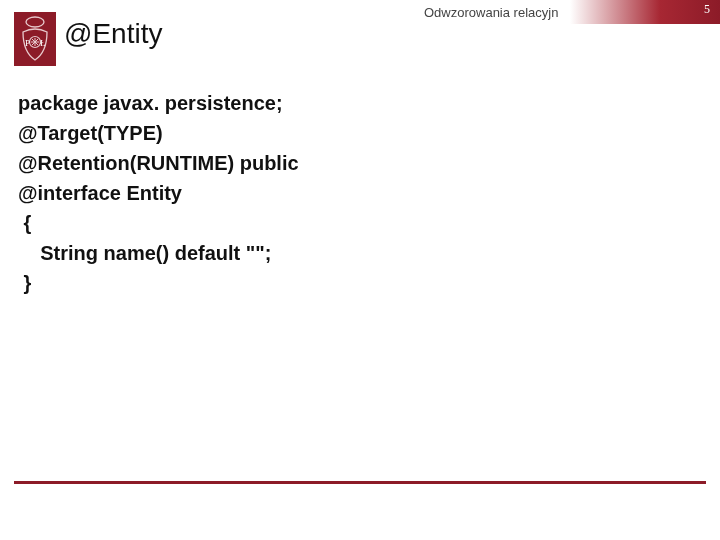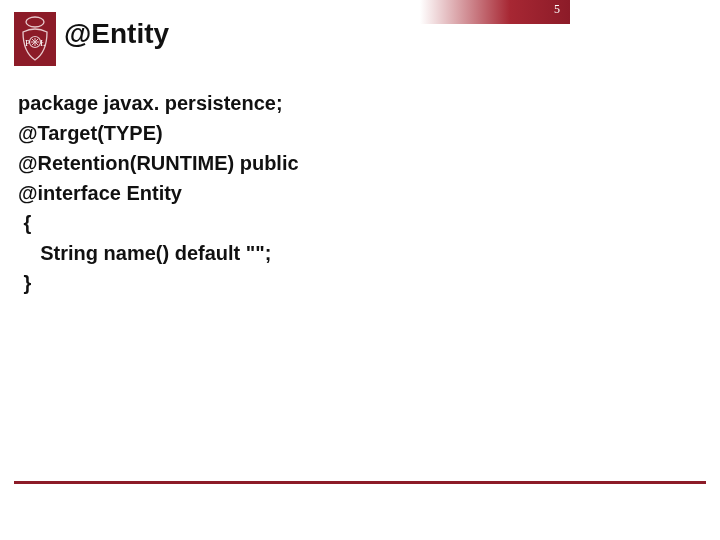--- a/index.html
+++ b/index.html
@@ -56,21 +56,21 @@
     align-items: center;
     justify-content: center;
   }
   .logo-svg { width: 100%; height: 100%; }
   .title {
     position: absolute;
     top: 18px;
     left: 64px;
     font-size: 28px;
     color: #111;
-    font-weight: 700;
+    font-weight: 400;
   }
   .body-text {
     position: absolute;
     top: 88px;
     left: 18px;
     font-size: 20px;
     color: #111;
     line-height: 1.5;
     white-space: pre;
     font-weight: bold;
@@ -81,20 +81,21 @@
     right: 14px;
     bottom: 56px;
     height: 3px;
     background: #8c1b28;
   }
 </style>
 </head>
 <body>
 
 <div class="header-bar">
+  <div class="header-label-area">Odwzorowania relacyjn</div>
   <div class="header-gradient">
     <span class="page-number">5</span>
   </div>
 </div>
 
 <div class="logo">
   <svg class="logo-svg" viewBox="0 0 42 54">
     <rect x="0" y="0" width="42" height="54" fill="#8c1b28"></rect>
     <ellipse cx="21" cy="10" rx="9" ry="5" fill="none" stroke="#e8c9cd" stroke-width="1.3"></ellipse>
     <path d="M9 20 Q21 14 33 20 Q33 40 21 48 Q9 40 9 20 Z" fill="none" stroke="#e8c9cd" stroke-width="1.3"></path>

